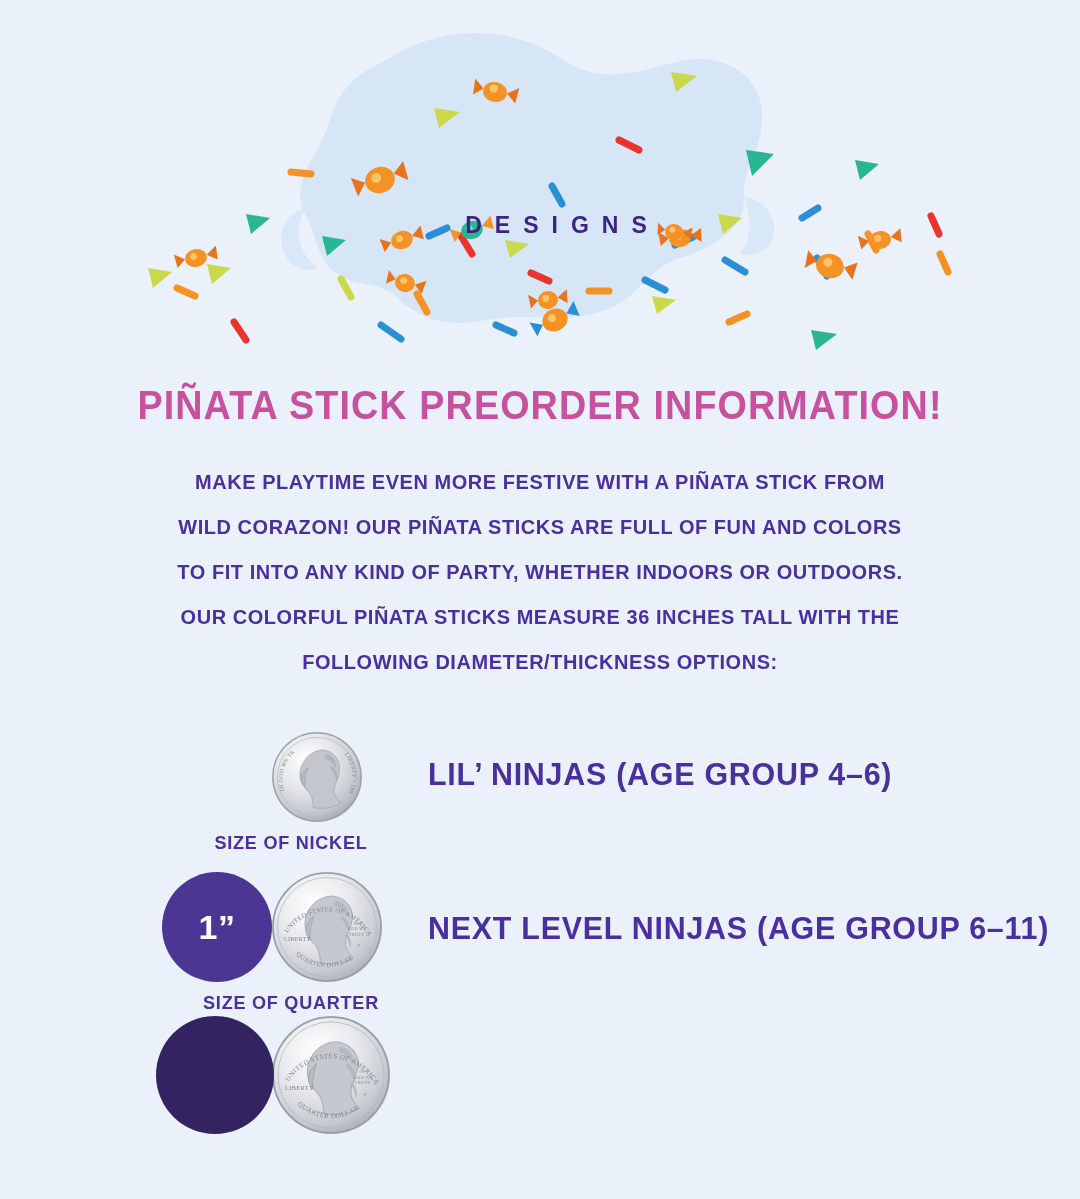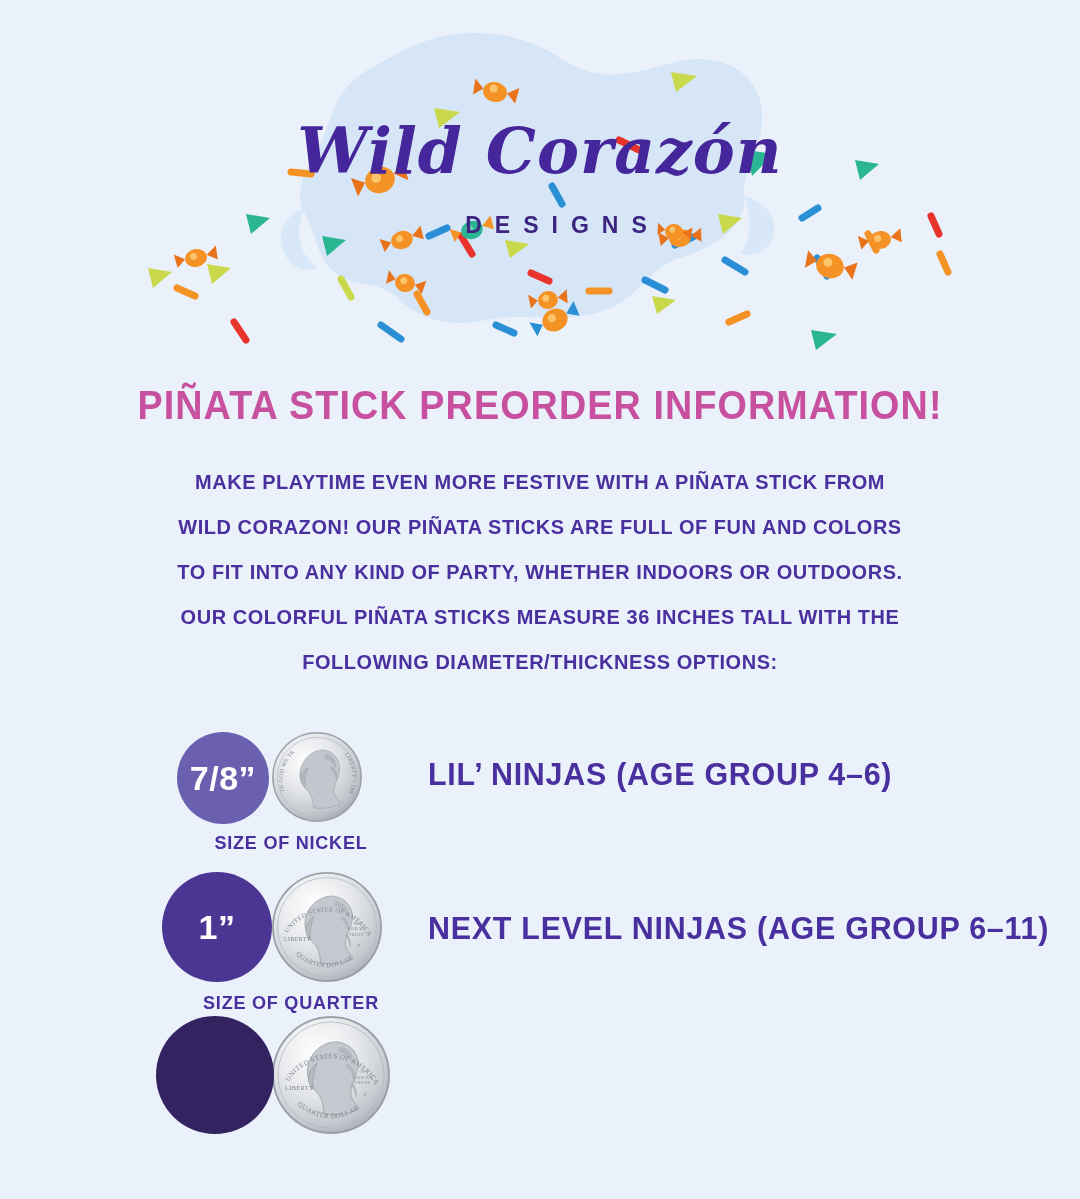--- a/index.html
+++ b/index.html
@@ -299,21 +299,20 @@
         </g>
         <g transform="translate(196,258) rotate(-12)">
           <ellipse cx="0" cy="0" rx="11" ry="9" fill="#f59225"></ellipse>
           <circle cx="-2" cy="-2" r="3.5" fill="#fbc36a"></circle>
           <polygon points="-11,-1 -21,-8 -20,6" fill="#e8731b"></polygon>
           <polygon points="11,-1 22,-8 21,6" fill="#e8731b"></polygon>
         </g>
       </g>
     </svg>
 
-    <div class="logo-wordmark">Wild Corazón</div>
     <div class="logo-sub">DESIGNS</div>
   </div>
 
   <div class="headline" style="color: rgb(199, 80, 159);">PIÑATA STICK PREORDER INFORMATION!</div>
 
   <div class="intro">
     <span class="ln">MAKE PLAYTIME EVEN MORE FESTIVE WITH A PIÑATA STICK FROM</span>
     <span class="ln">WILD CORAZON! OUR PIÑATA STICKS ARE FULL OF FUN AND COLORS</span>
     <span class="ln">TO FIT INTO ANY KIND OF PARTY, WHETHER INDOORS OR OUTDOORS.</span>
     <span class="ln">OUR COLORFUL PIÑATA STICKS MEASURE 36 INCHES TALL WITH THE</span>
@@ -347,23 +346,20 @@
             </g>
             <g fill="#aab0b8" opacity="0.85">
               <path d="M60,24 C68,26 72,33 71,40 C68,35 64,31 58,29 Z"></path>
               <path d="M66,38 C72,41 74,48 72,55 C70,48 68,43 64,40 Z"></path>
             </g>
             <g fill="#7f858d" font-family="'Liberation Serif', serif" font-size="6.2" letter-spacing="0.4">
               <text><textPath href="#nkLeftArc" startOffset="2%">IN GOD WE TRUST</textPath></text>
               <text><textPath href="#nkRightArc" startOffset="2%">LIBERTY • 1998</textPath></text>
             </g>
           </svg>
-        </div>
-        <div class="circle" style="background: rgb(107, 95, 176);">
-          <span>7/8”</span>
         </div>
         <div class="cap">SIZE OF NICKEL</div>
       </div>
       <div class="row-label">LIL’ NINJAS (AGE GROUP 4–6)</div>
     </div>
 
     <div class="size-row r2">
       <div class="badge-wrap">
         <div class="coin">
           <svg viewBox="0 0 100 100" aria-hidden="true">

